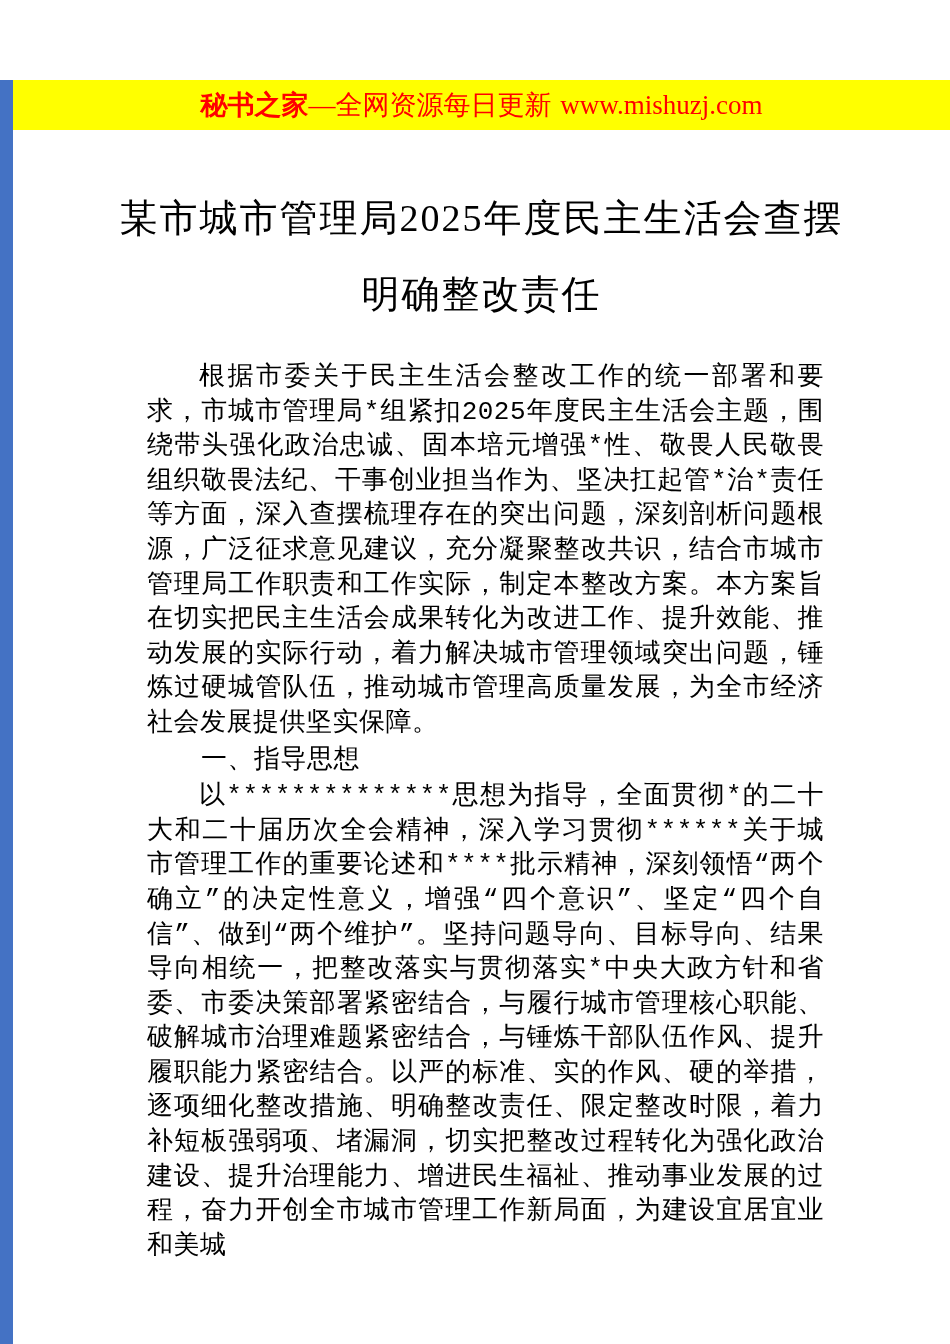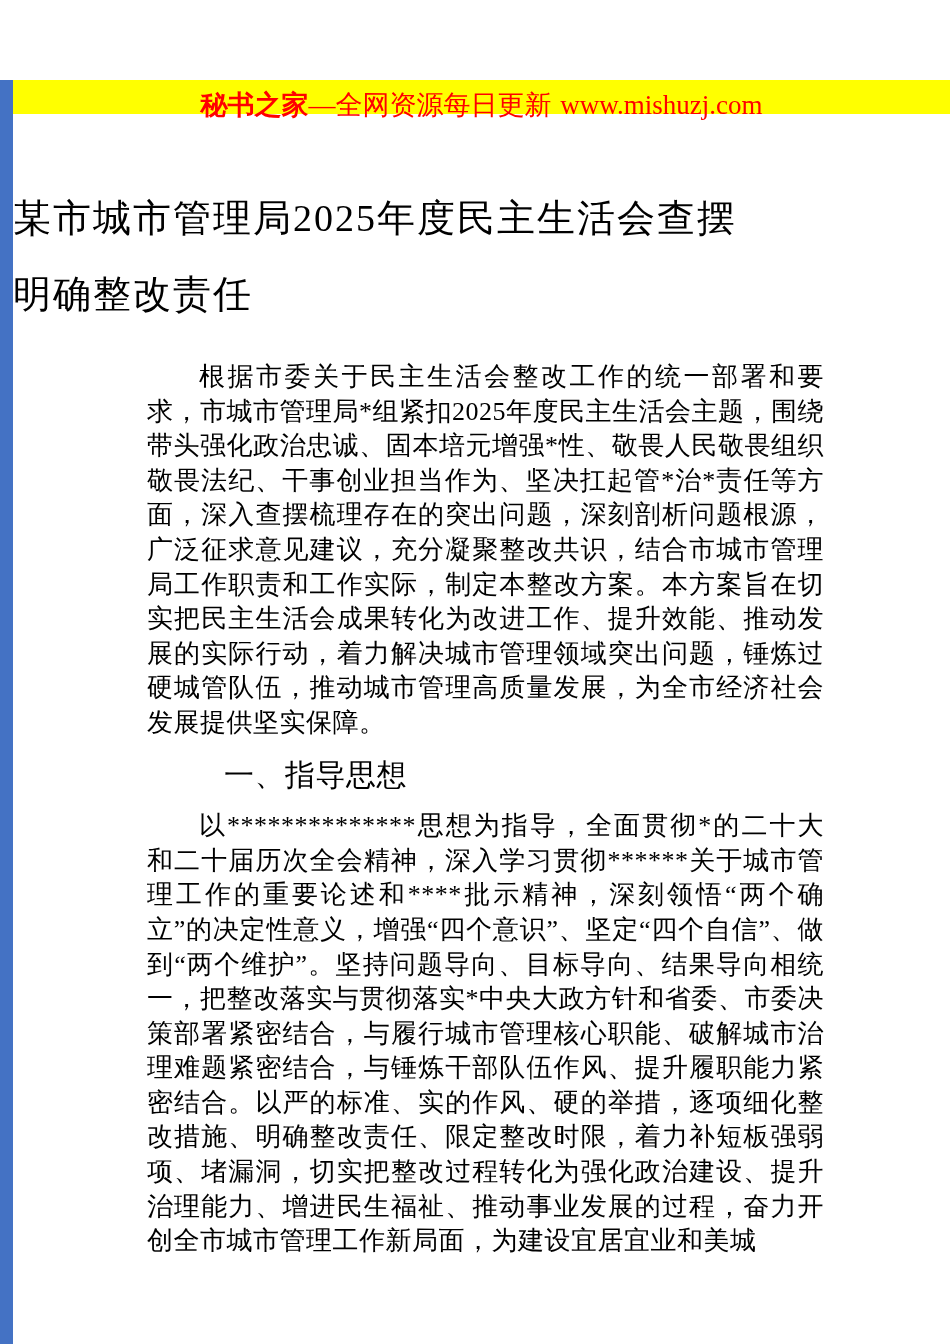--- a/index.html
+++ b/index.html
@@ -21,21 +21,21 @@
     top: 80px;
     width: 13px;
     height: 1264px;
     background: #4472c4;
   }
   .banner {
     position: absolute;
     left: 13px;
     right: 0;
     top: 80px;
-    height: 34px;
+    height: 50px;
     background: #ffff00;
     color: #ff0000;
     font-size: 27px;
     line-height: 50px;
     text-align: center;
     white-space: nowrap;
   }
   .banner .brand {
     font-weight: bold;
   }
@@ -44,45 +44,47 @@
   }
   .doc {
     position: absolute;
     left: 13px;
     right: 0;
     top: 130px;
     bottom: 0;
   }
   .doc-title {
     margin-top: 50px;
+    text-align: center;
     font-size: 38px;
     line-height: 76px;
     font-weight: 500;
     letter-spacing: 2px;
   }
   .doc-title .title-line {
     display: block;
   }
   .doc-body {
     margin-top: 28px;
     padding: 0 126px 0 134px;
     font-size: 26px;
     line-height: 34.6px;
     text-align: justify;
     letter-spacing: 0.5px;
+    font-family: Liberation Mono, monospace;
   }
   .para {
     margin: 0;
     text-indent: 2em;
   }
   .section-heading {
-    margin: 17px;
+    margin: 2px;
     text-indent: 2em;
     font-weight: normal;
-    font-size: 30px;
+    font-size: 26px;
     line-height: 34.6px;
   }
 </style>
 </head>
 <body>
 
 <div class="left-strip"></div>
 
 <div class="banner">
   <span class="brand">秘书之家</span><span class="tagline">—全网资源每日更新</span>

